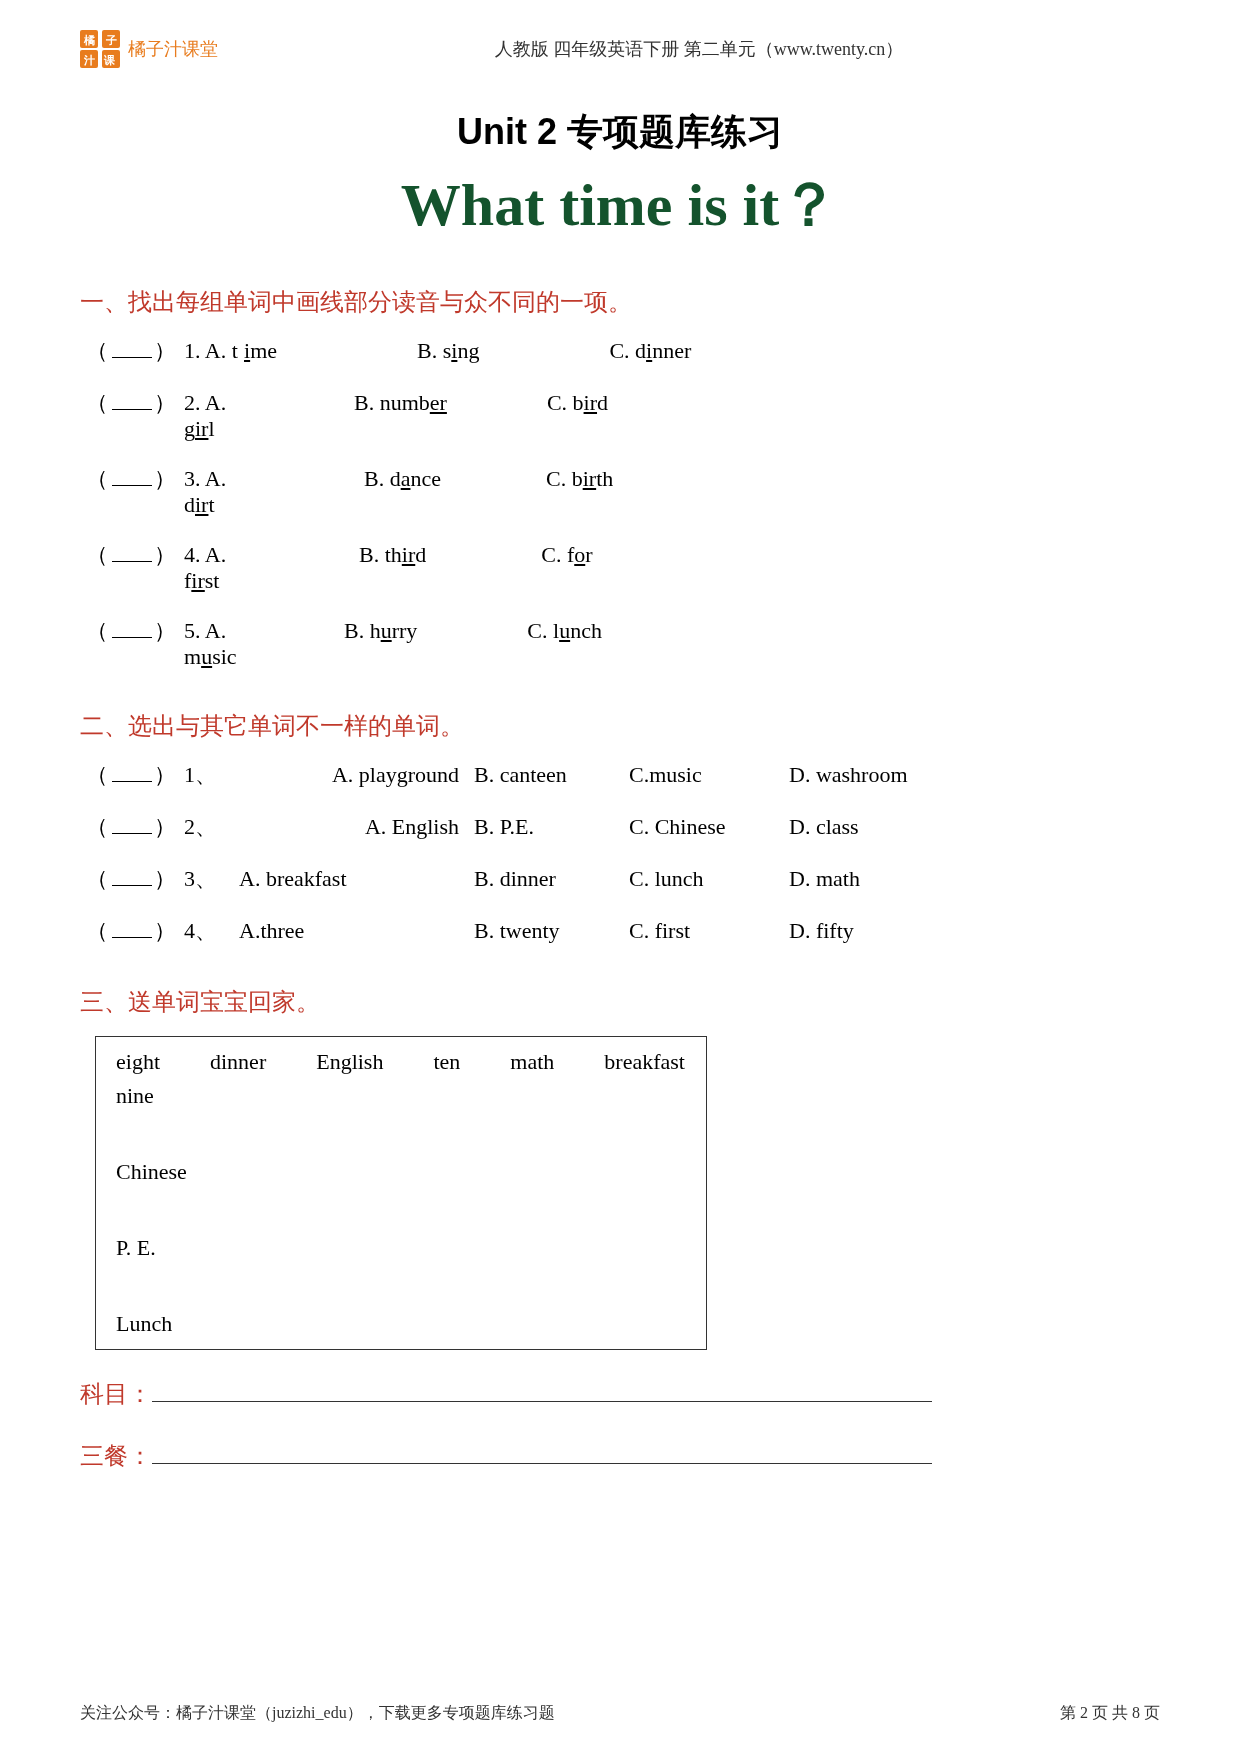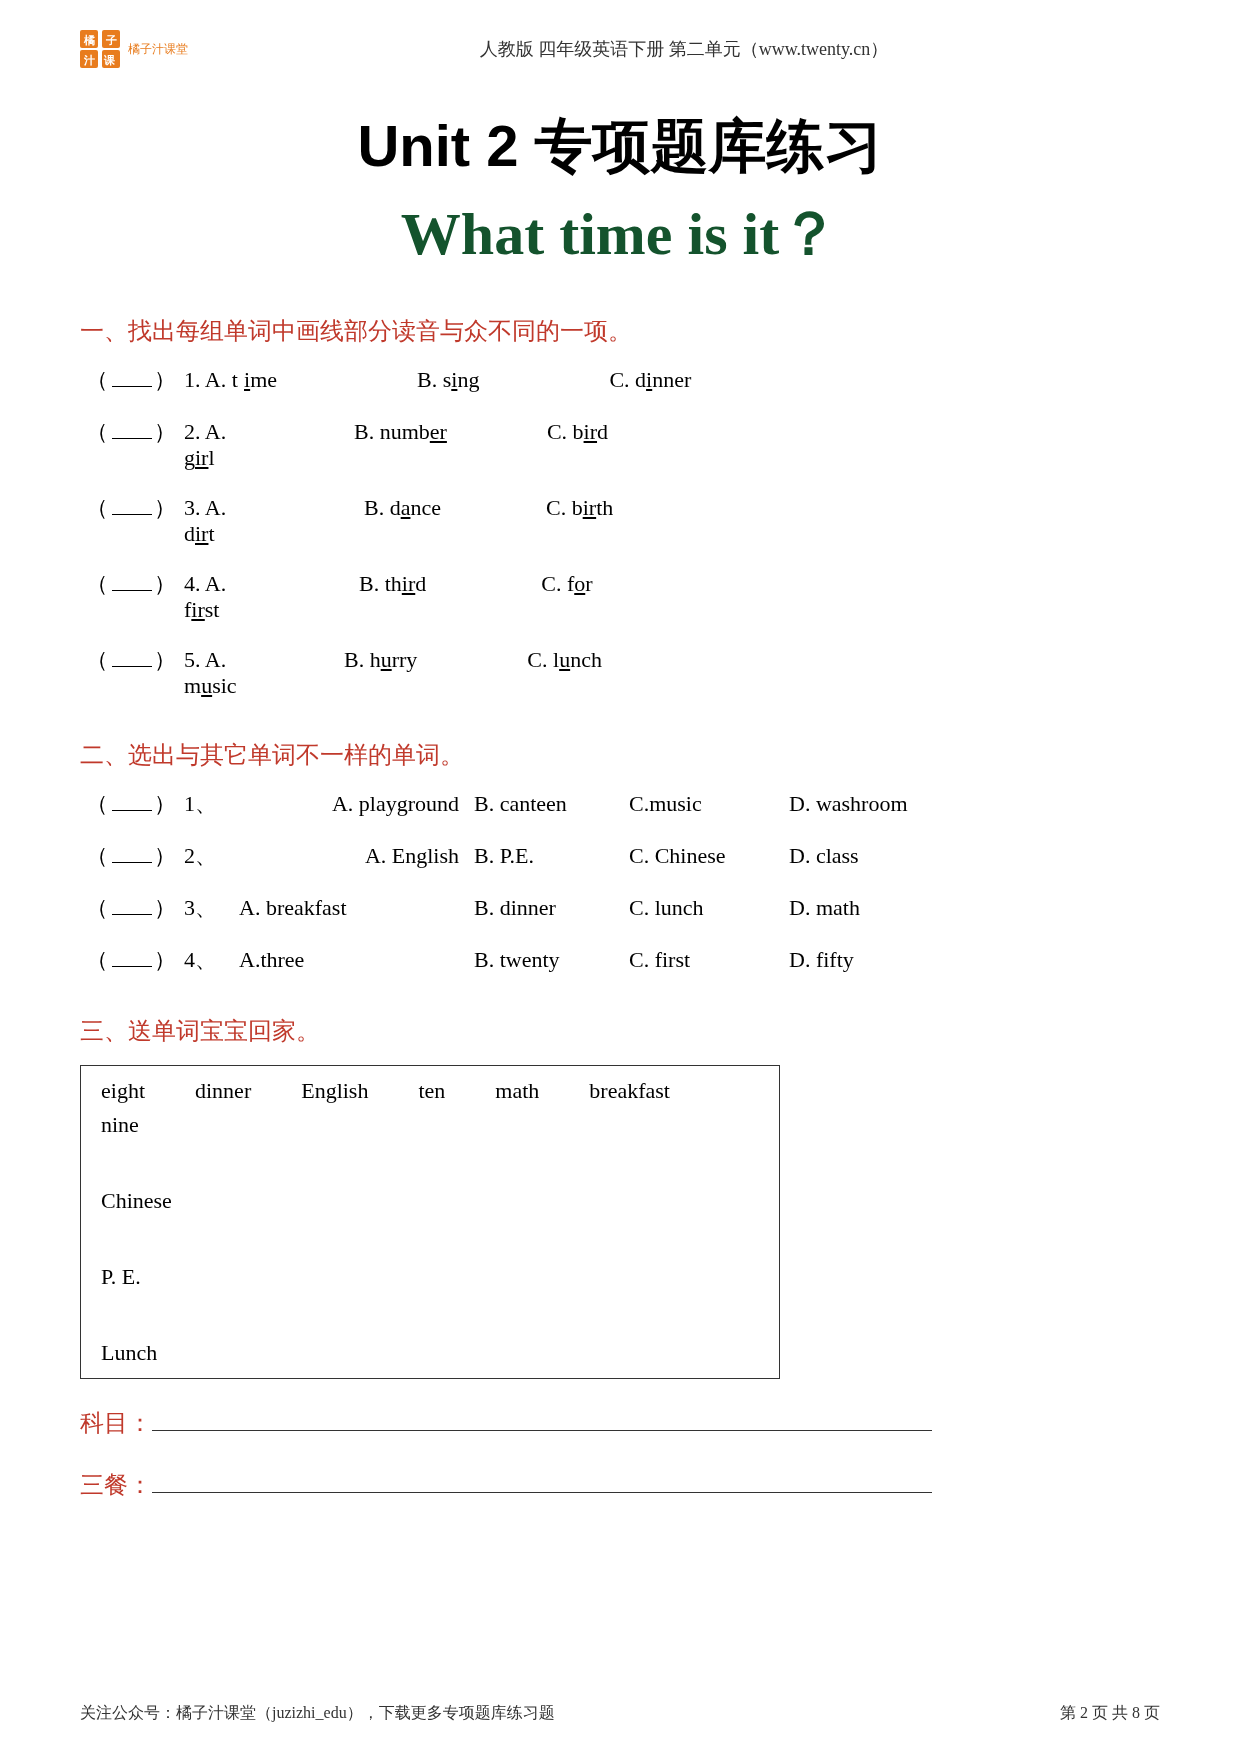--- a/index.html
+++ b/index.html
@@ -28,38 +28,38 @@
       display: flex;
       align-items: center;
       margin-right: 20px;
     }
     .logo-icon {
       width: 40px;
       height: 38px;
       margin-right: 8px;
     }
     .logo-text {
-      font-size: 12px;
+      font-size: 18px;
       color: #e87c1e;
       font-family: "SimHei", "黑体", sans-serif;
     }
     .header-subtitle {
       font-size: 18px;
       color: #333;
       flex: 1;
       text-align: center;
     }
     
     .main-title {
       text-align: center;
       margin-top: 40px;
       margin-bottom: 10px;
     }
     .main-title-line1 {
-      font-size: 58px;
+      font-size: 36px;
       font-weight: bold;
       font-family: "SimHei", "黑体", sans-serif;
       color: #000;
     }
     .main-title-line2 {
       font-size: 60px;
       font-weight: bold;
       font-family: "Georgia", "Times New Roman", serif;
       color: #14532d;
       margin-top: 8px;
@@ -104,21 +104,22 @@
     u { text-decoration: underline; }
 
     
     .word-box {
       border: 1.5px solid #333;
       padding: 12px 20px;
       margin-top: 10px;
       margin-bottom: 18px;
       font-size: 22px;
       font-family: "Times New Roman", "SimSun", serif;
-      width: 700px;
+      width: 612px;
+      margin-left: 15px;
     }
     .word-box-row {
       display: flex;
       gap: 50px;
       margin-bottom: 8px;
     }
     .word-box-row:last-child { margin-bottom: 0; flex-direction: column; }
 
     
     .fill-row {

